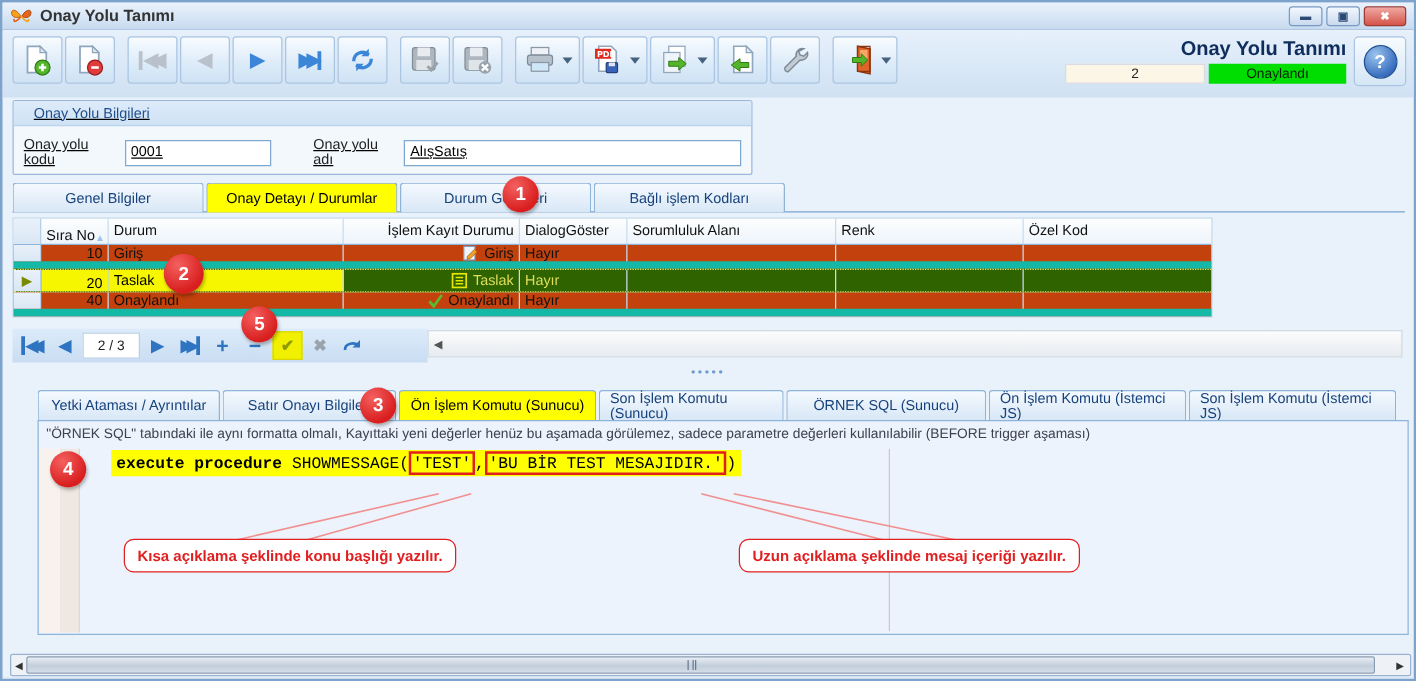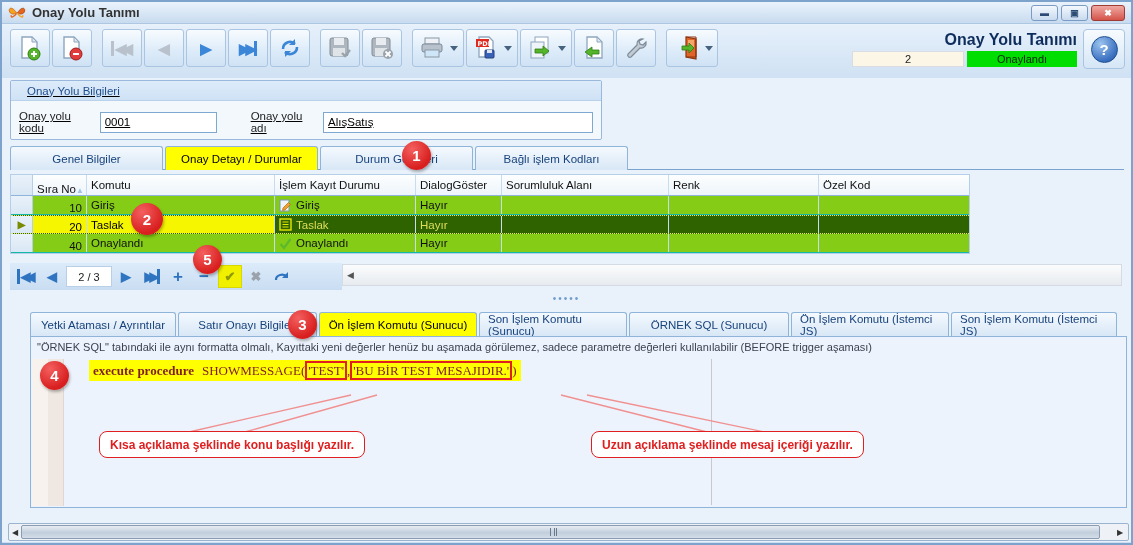--- a/index.html
+++ b/index.html
@@ -75,27 +75,27 @@
   .tabs1 .tab { width:153px; }
 
   
   .grid { position:absolute; left:8px; top:172px; width:960px; background:#fff; font-size:11.5px; border:1px solid #b6cfe8; }
   .grow { display:flex; height:19px; }
   .ghead { height:21px; background:linear-gradient(#fdfefe,#edf4fb); border-bottom:1px solid #8fb4d9; color:#111; }
   .gcell { border-right:1px solid #c8dcef; display:flex; align-items:center; padding:0 4px; overflow:hidden; white-space:nowrap; }
   .c-ind { width:22px; justify-content:center; background:linear-gradient(#e9f1fa,#d9e7f4); border-right:1px solid #b6cfe8; }
   .c-sira { width:54px; justify-content:flex-end;align-items:flex-end; }
   .c-durum { width:188px; }
-  .c-islem { width:141px; gap:4px; }
+  .c-islem { width:141px; gap:4px;justify-content:flex-end; }
   .c-dialog { width:86px; }
   .c-sorum { width:167px; }
   .c-renk { width:150px; }
   .c-ozel { width:144px; border-right:none; }
   .sortarrow { color:#9ec5e8; font-size:8px; margin-left:auto; }
-  .drow { background:#84cc16; border-bottom:1px solid #14b8a6; color:#111; }
+  .drow { background:#c2410c; border-bottom:6px solid #14b8a6; color:#111; }
   .drow.selected { background:#2f6300; color:#dede5a; border-top:1px dotted #eaea60; border-bottom:1px dotted #eaea60; }
   .drow.selected .hlcell { background:#f6f600; color:#000; }
   .rowptr { color:#7a8a00; font-size:10px; font-weight:bold; }
 
   
   .navrow { position:absolute; left:8px; top:261px; width:332px; height:27px; background:linear-gradient(#dcebfa,#c9ddf2); display:flex; align-items:center; padding:0 4px; gap:2px; }
   .nbtn { min-width:24px; height:23px; display:flex; align-items:center; justify-content:center; font-size:13px; font-weight:bold; color:#2f74c0; }
   .posbox { width:46px; height:21px; background:#fff; border:1px solid #b9cfe6; font-size:11px; color:#222; font-weight:normal; display:flex; align-items:center; justify-content:center; }
   .nbtn.ok { background:#f0f000; border:1px solid #d8d800; color:#8f9a00; }
   .nbtn.cancel { color:#9aa2ac; }
@@ -105,21 +105,21 @@
   
   .splitter { position:absolute; left:0; top:290px; width:100%; height:14px; display:flex; align-items:center; justify-content:center; }
   .splitter .dots { color:#6f9ccc; font-size:10px; letter-spacing:2px; line-height:4px; }
 
   
   .panel { position:absolute; left:28px; top:334px; width:1097px; height:172px; border:1px solid #8fb4d9; background:#edf3fc; }
   .desc { position:absolute; left:6px; top:4px; font-size:11px; color:#3c4250; white-space:nowrap; }
   .gutter1 { position:absolute; left:1px; top:22px; bottom:1px; width:16px; background:#f7f2ee; }
   .gutter2 { position:absolute; left:17px; top:22px; bottom:1px; width:16px; background:#efe8e2; border-right:1px solid #e0d8d0; }
   .vdivider { position:absolute; left:680px; top:22px; bottom:2px; width:1px; background:#c9c9c9; }
-  .codeline { position:absolute; left:58px; top:26px; font-family:Liberation Serif, serif; font-size:13px; color:#7f1d1d; }
+  .codeline { position:absolute; left:58px; top:26px; font-family:Liberation Mono, monospace; font-size:13px; color:#000000; }
   .hlband { background:#ffff00; padding:3px 4px; }
   .kw { font-weight:bold; margin-right:8px; }
   .redbox { border:2px solid #e02020; padding:0 1px; }
   .leaders { position:absolute; left:0; top:0; width:100%; height:100%; pointer-events:none; }
   .callout { position:absolute; top:94px; height:27px; border:1px solid #e02020; border-radius:8px; background:#fff;
              color:#e02020; font-size:12px; font-weight:bold; display:flex; align-items:center; justify-content:center; padding:0 10px; white-space:nowrap; }
   .callout.left { left:68px; } .callout.right { left:560px; }
 
   
   .hscroll { position:absolute; left:6px; top:521px; width:1121px; height:18px; background:#eef1f5; border:1px solid #9ab4d0; border-radius:2px; display:flex; align-items:center; }
@@ -319,21 +319,21 @@
   </div>
 
   <div class="grid">
     <div class="grow ghead">
       <div class="gcell c-ind"></div>
       <div class="gcell c-sira" style="justify-content:flex-start">
           <span>Sıra No</span>
           <span class="sortarrow">▲</span>
         </div>
       <div class="gcell c-durum">
-          <span>Komutu</span>
+          <span>Durum</span>
         </div>
       <div class="gcell c-islem">
           <span>İşlem Kayıt Durumu</span>
         </div>
       <div class="gcell c-dialog">
           <span>DialogGöster</span>
         </div>
       <div class="gcell c-sorum">
           <span>Sorumluluk Alanı</span>
         </div>

